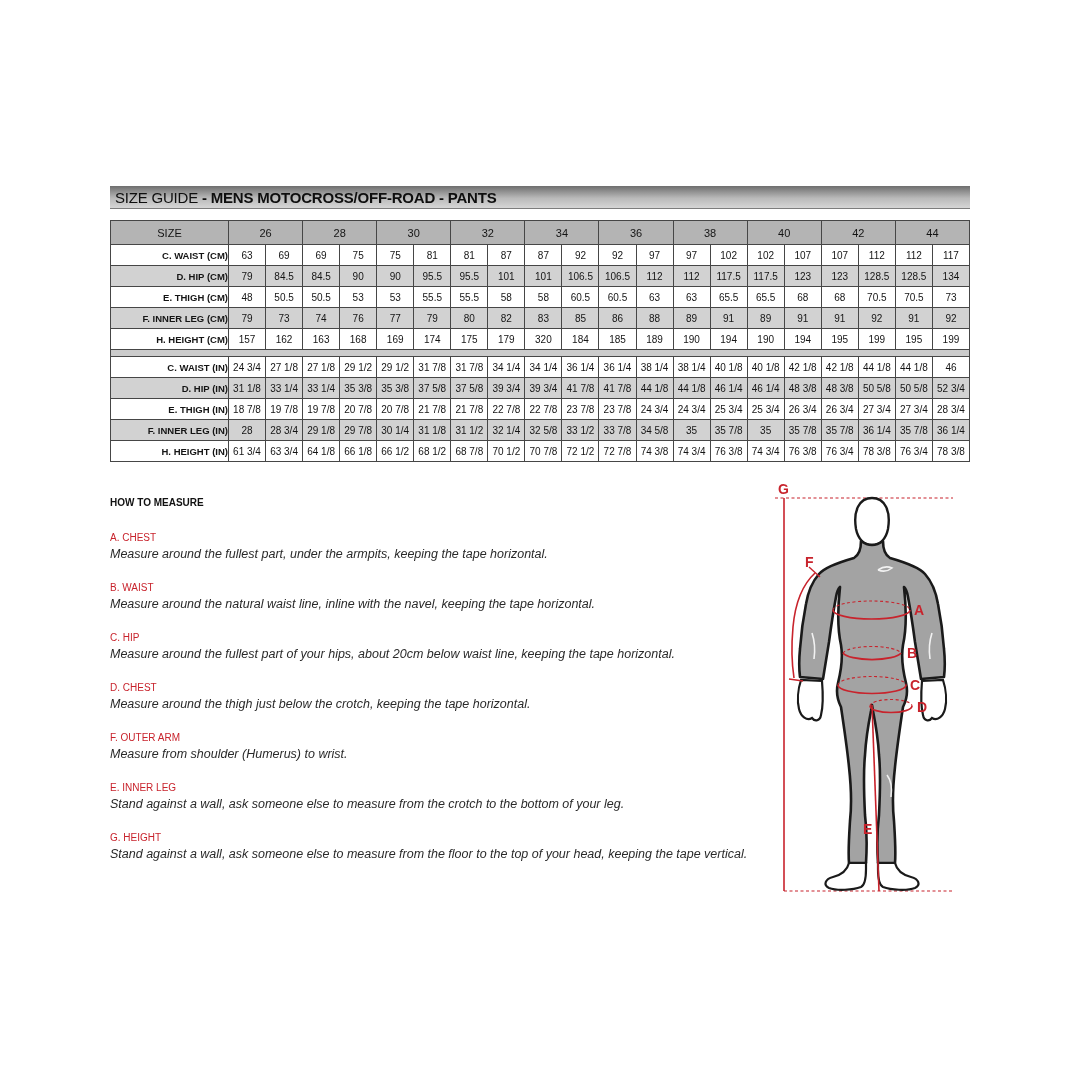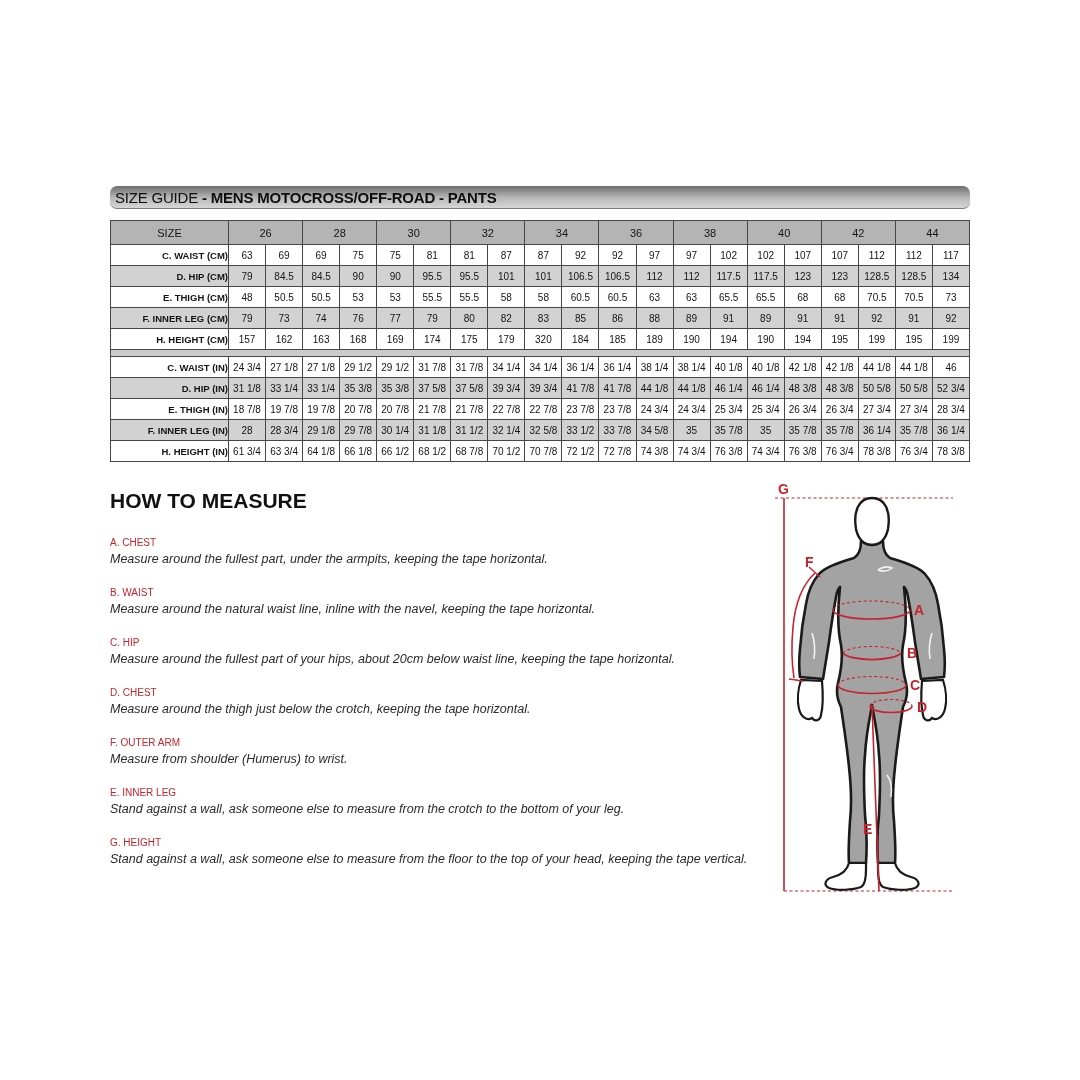--- a/index.html
+++ b/index.html
@@ -6,42 +6,42 @@
   html, body { width: 1080px; height: 1080px; background: #ffffff;
     font-family: "Liberation Sans", sans-serif; }
   .canvas { position: relative; width: 1080px; height: 1080px; overflow: hidden; }
 
   
   .titlebar {
     position: absolute; left: 110px; top: 186px; width: 860px; height: 23px;
     background: linear-gradient(to bottom, #6e6e6e 0%, #b9b9b9 55%, #d6d6d6 100%);
     border-bottom: 1px solid #7d7d7d;
     display: flex; align-items: center; padding-left: 5px;
-    font-size: 15px; color: #0e0e0e; letter-spacing: -0.2px; white-space: pre; border-radius: 7px;
+    font-size: 15px; color: #0e0e0e; letter-spacing: -0.2px; white-space: pre;
   }
   .titlebar .t-main { font-weight: bold; }
 
   
   .size-table {
     position: absolute; left: 110px; top: 220px; width: 860px;
     border-collapse: collapse; table-layout: fixed;
   }
   .size-table td, .size-table th {
     border: 1px solid #464646; text-align: center;
     height: 21px; font-size: 10px; color: #141414; overflow: hidden;
     background: #ffffff;
   }
   .size-table thead th { background: #b4b4b4; height: 24px; font-size: 11px; font-weight: normal; }
   .size-table td.rowlabel { text-align: right; padding-left: 15px; font-weight: bold; font-size: 9.5px; }
   .size-table tr.shaded td { background: #d2d2d2; }
   .size-table tr.sep td { height: 7px; background: #cbcbcb; }
 
   
   .howto { position: absolute; left: 110px; top: 489px; width: 660px; color: #1c1c1c; }
-  .howto-title { font-size: 21px; font-weight: bold; color: #111; margin-bottom: 21px; }
+  .howto-title { font-size: 10px; font-weight: bold; color: #111; margin-bottom: 21px; margin-top: 8px; }
   .msec { margin-bottom: 16px; }
   .mhead { font-size: 10px; font-weight: normal; color: #c8232c; line-height: 17px; }
   .mtext { font-size: 12.5px; color: #2a2a2a; line-height: 17px; font-style: italic; }
 
   
   .figure { position: absolute; left: 757px; top: 477px; width: 228px; height: 438px; }
   .figure svg { width: 100%; height: 100%; }
   .diag-label { font-family: "Liberation Sans", sans-serif; font-size: 14px; font-weight: bold; fill: #c8232c; }
 </style>
 </head>

